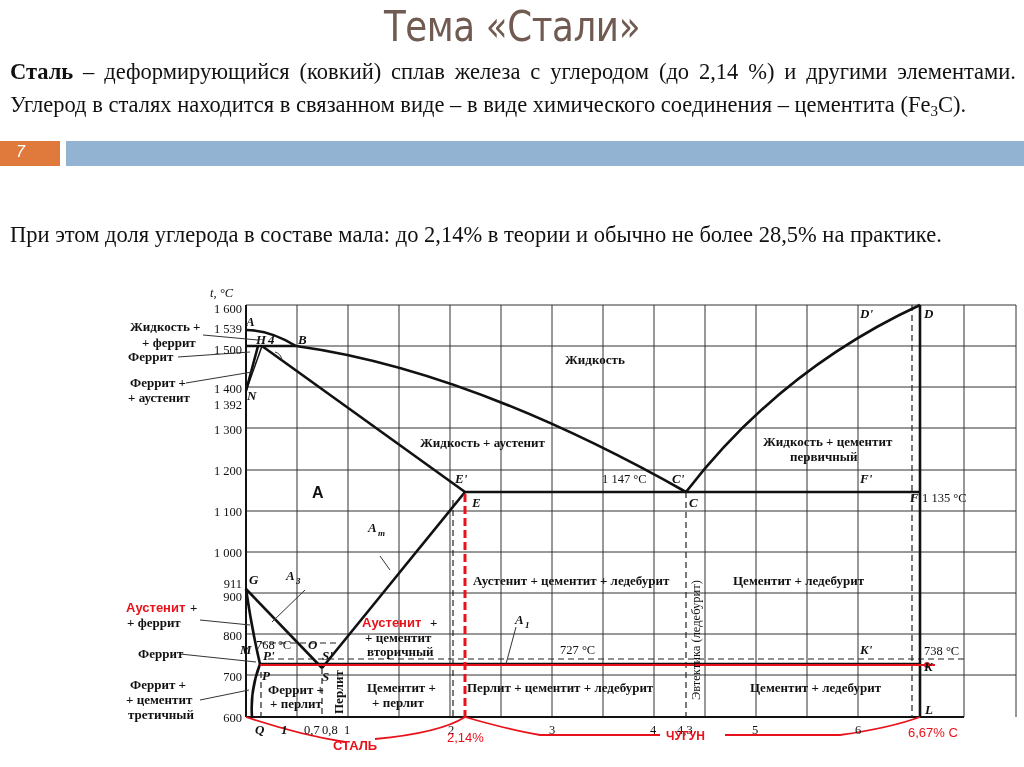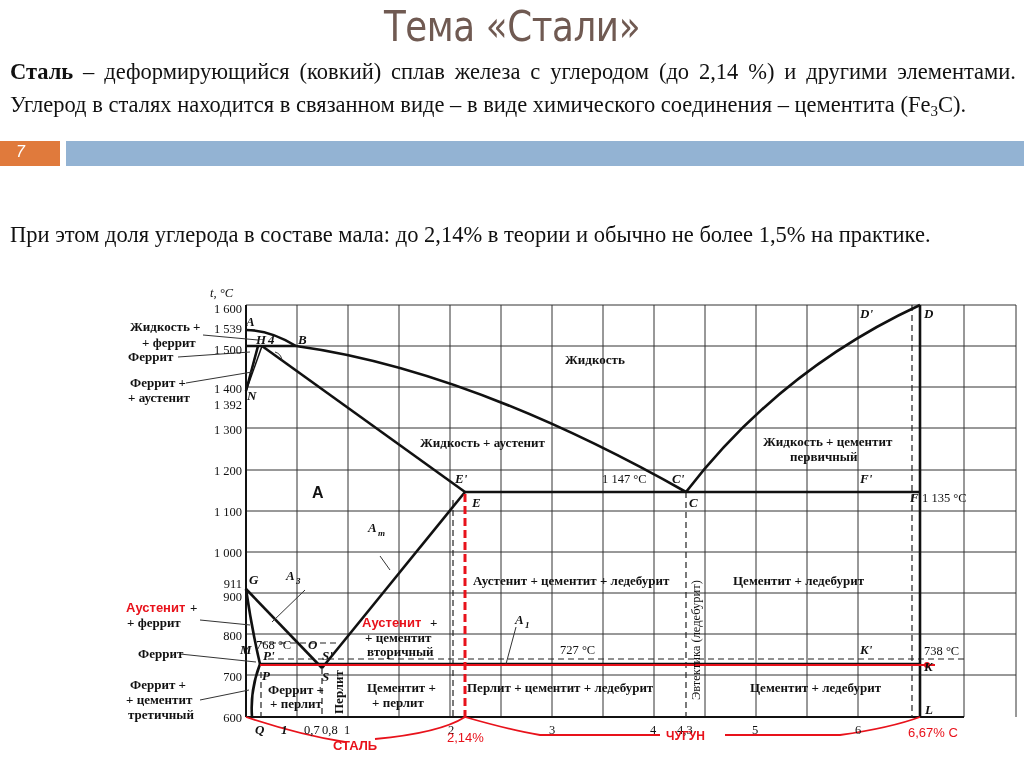--- a/index.html
+++ b/index.html
@@ -24,21 +24,21 @@
 
 <div class="title">Тема «Стали»</div>
 
 <div class="band-orange">
   <span>7</span>
 </div>
 <div class="band-blue"></div>
 
 <div class="para para1"><b>Сталь</b><span> – деформирующийся (ковкий) сплав железа с углеродом (до 2,14 %) и другими элементами. Углерод в сталях находится в связанном виде – в виде химического соединения – цементита  (Fe</span><sub>3</sub><span>C).</span></div>
 
-<div class="para para2">При этом доля углерода в составе мала: до 2,14% в теории и обычно не более 1,5% на практике.</div>
+<div class="para para2">При этом доля углерода в составе мала: до 2,14% в теории и обычно не более 28,5% на практике.</div>
 
 <svg width="1024" height="767">
 
   <g stroke="#333" stroke-width="1">
 
     <line x1="246" y1="305" x2="1016" y2="305"></line>
     <line x1="246" y1="346" x2="1016" y2="346"></line>
     <line x1="246" y1="387" x2="1016" y2="387"></line>
     <line x1="246" y1="428" x2="1016" y2="428"></line>
     <line x1="246" y1="470" x2="1016" y2="470"></line>

